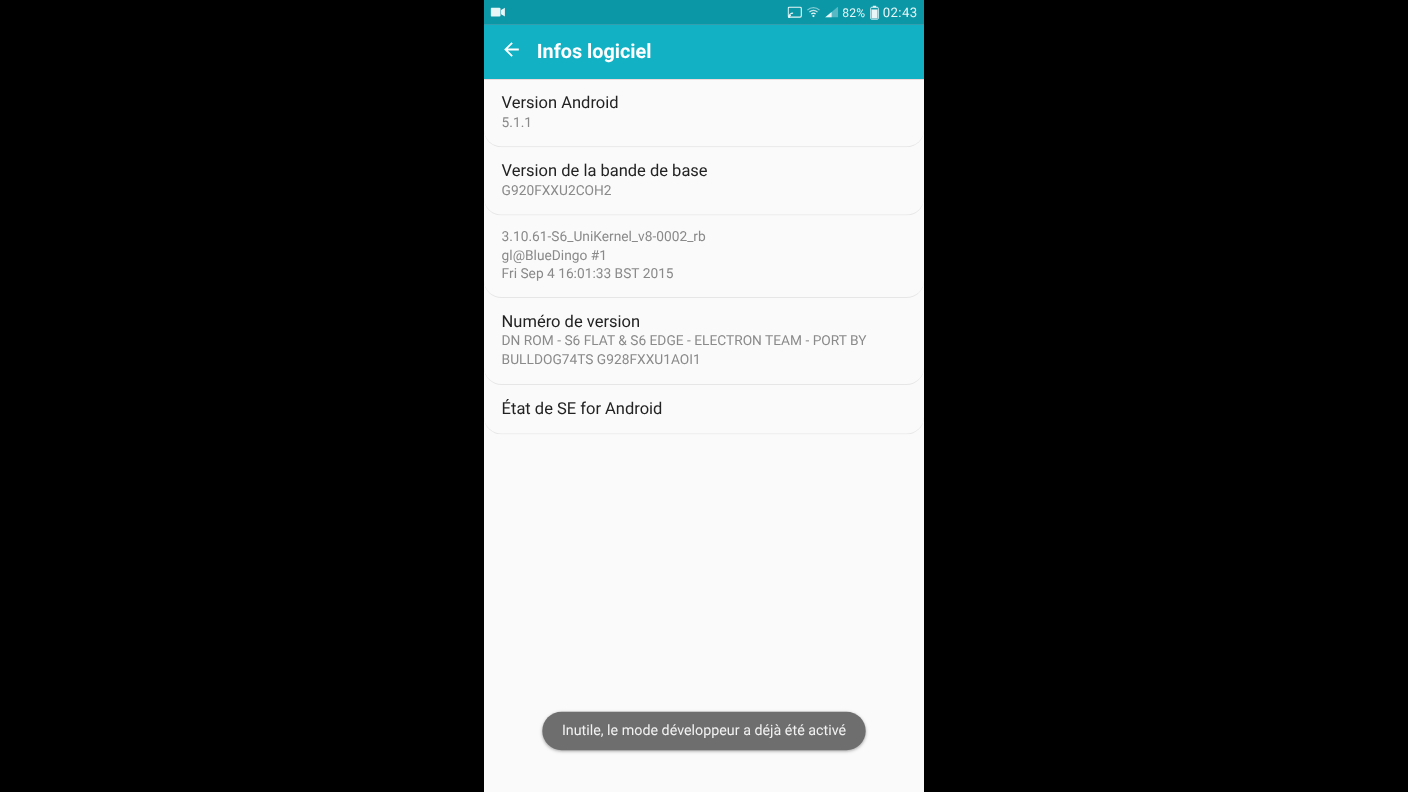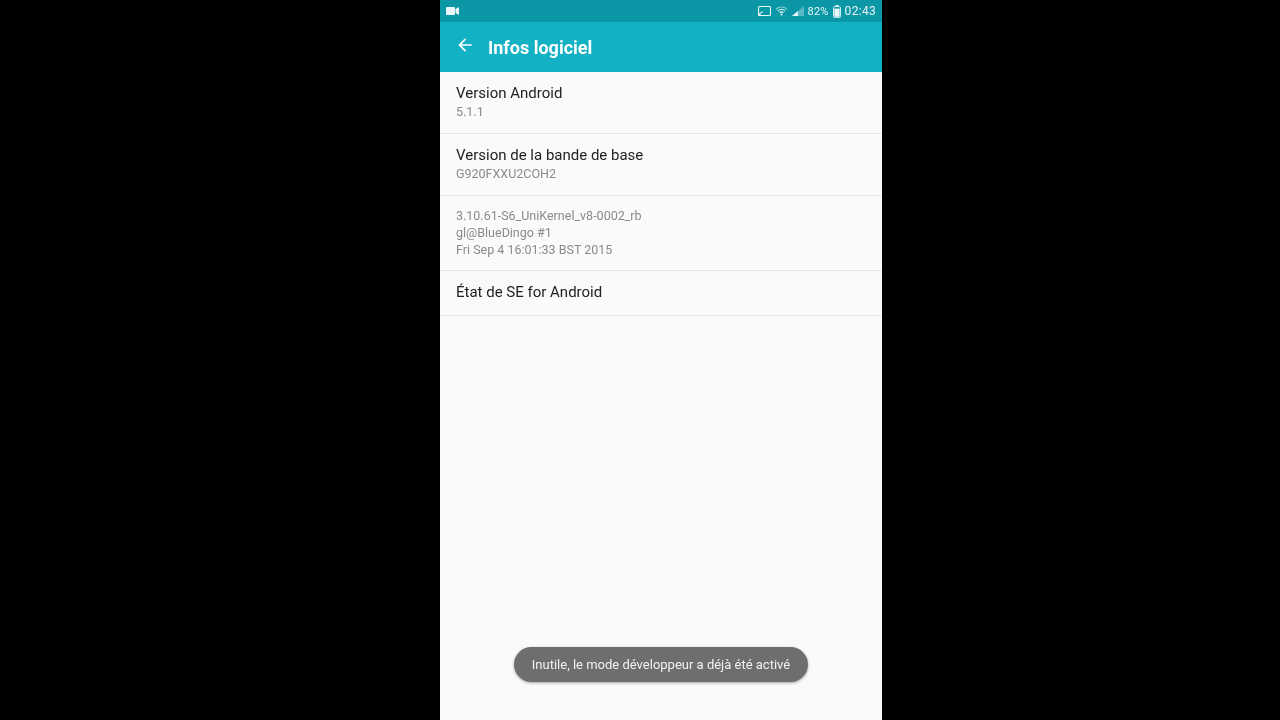--- a/index.html
+++ b/index.html
@@ -1,34 +1,34 @@
 <!DOCTYPE html>
 <html><head>
 <meta charset="utf-8">
 <style>
   * { margin: 0; padding: 0; box-sizing: border-box; }
   html, body { width: 1280px; height: 720px; background: #000; font-family: Roboto, "Helvetica Neue", Arial, sans-serif; overflow: hidden; }
   .stage { width: 1280px; height: 720px; position: relative; background: #000; }
-  .phone { position: absolute; left: 440px; top: 0; width: 442px; height: 720px; background: #ef4444; display: flex; flex-direction: column; }
+  .phone { position: absolute; left: 440px; top: 0; width: 400px; height: 720px; background: #ef4444; display: flex; flex-direction: column; }
   
   .statusbar { height: 22px; background: #0b97a6; color: #e8f6f8; display: flex; align-items: center; padding: 0 6px; font-size: 11px; }
   .statusbar .left { display: flex; align-items: center; gap: 4px; }
   .statusbar .spacer { flex: 1; }
   .statusbar .right { display: flex; align-items: center; gap: 4px; }
   .statusbar svg { display: block; }
   .battery-pct { font-size: 11px; letter-spacing: 0.2px; }
   .clock { font-size: 12px; letter-spacing: 0.3px; }
   
   .actionbar { height: 50px; background: #12b1c4; color: #fff; display: flex; align-items: center; padding: 0 10px; }
   .back-btn { width: 30px; height: 30px; display: flex; align-items: center; justify-content: center; margin-right: 8px; cursor: pointer; }
   .actionbar-title { font-size: 18px; font-weight: 700; }
   
   .content { flex: 1; background: #fafafa; position: relative; overflow: hidden; }
   .list { padding: 0; }
-  .item { padding: 12px 32px 12px 16px; border-bottom: 1px solid #e6e6e6; cursor: pointer; }
+  .item { padding: 12px 32px 12px 16px; border-bottom: 1px solid #e6e6e6; cursor: pointer; border-radius: 16px; }
   .item-title { font-size: 15px; color: #222; margin-bottom: 2px; }
   .item-sub { font-size: 12.5px; color: #8a8a8a; line-height: 1.35; white-space: pre-line; }
   
   .toast-wrap { position: absolute; left: 0; right: 0; bottom: 38px; display: flex; justify-content: center; pointer-events: none; }
   .toast { background: #6e6e6e; color: #f2f2f2; font-size: 13px; padding: 10px 18px; border-radius: 999px; max-width: 88%; text-align: left; box-shadow: 0 1px 3px rgba(0,0,0,0.35); }
 </style>
 </head>
 <body>
 
 <div class="stage">
@@ -103,20 +103,24 @@
           <div class="item-title">Version de la bande de base</div>
           <div class="item-sub">G920FXXU2COH2</div>
         </div>
 
         <div class="item">
           <div class="item-sub">3.10.61-S6_UniKernel_v8-0002_rb
 gl@BlueDingo #1
 Fri Sep 4 16:01:33 BST 2015</div>
         </div>
 
+        <div class="item">
+          <div class="item-title">Numéro de version</div>
+          <div class="item-sub">DN ROM - S6 FLAT &amp; S6 EDGE - ELECTRON TEAM - PORT BY BULLDOG74TS G928FXXU1AOI1</div>
+        </div>
 
         <div class="item">
           <div class="item-title">État de SE for Android</div>
         </div>
 
       </div>
 
       <div class="toast-wrap">
         <div class="toast">Inutile, le mode développeur a déjà été activé</div>
       </div>

